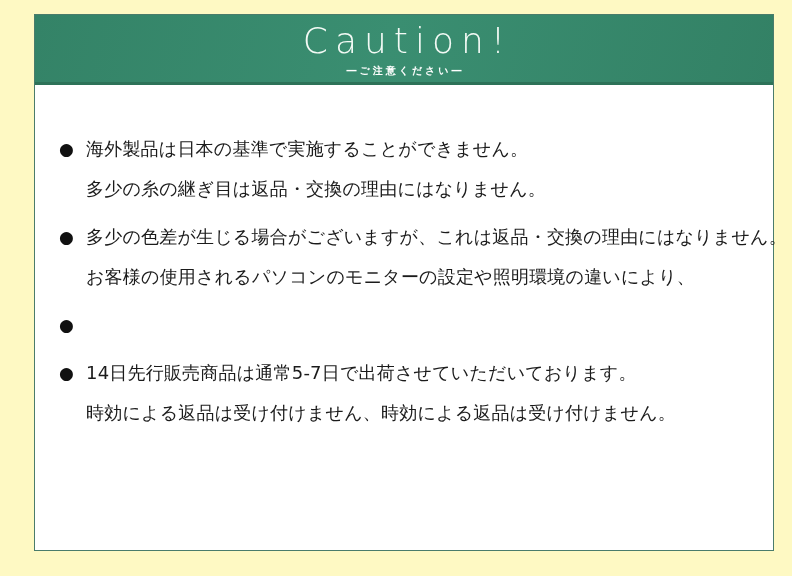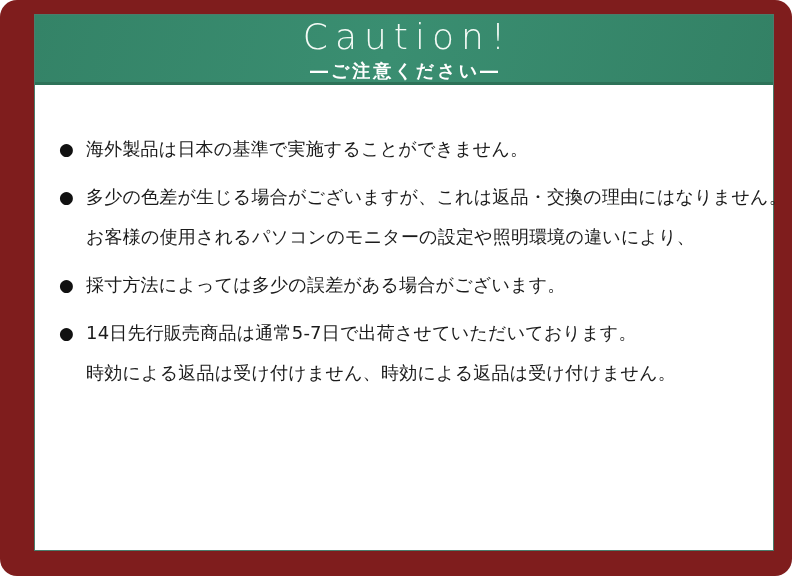--- a/index.html
+++ b/index.html
@@ -8,22 +8,21 @@
     background: #ffffff;
     width: 792px;
     height: 576px;
     overflow: hidden;
     font-family: "DejaVu Sans", "Liberation Sans", sans-serif;
   }
   .stage {
     position: relative;
     width: 792px;
     height: 576px;
-    background: #7f1d1d;
-    border-radius: 17px;
+    background: #fef9c3;
   }
   .notice-box {
     position: absolute;
     left: 34px;
     top: 14px;
     width: 740px;
     height: 537px;
     border: 1px solid #4a7c6b;
     background: #ffffff;
     box-sizing: border-box;
@@ -43,21 +42,21 @@
   .banner-title {
     color: #f3faf5;
     font-size: 36px;
     font-weight: 200;
     letter-spacing: 7px;
     line-height: 1;
     text-indent: 7px; 
   }
   .banner-subtitle {
     color: #ffffff;
-    font-size: 18px;
+    font-size: 10px;
     font-weight: bold;
     letter-spacing: 3px;
     line-height: 1;
     margin-top: 7px;
     text-indent: 3px;
   }
   .content {
     padding: 44px 10px 0 24px;
     color: #1b1b1b;
   }
@@ -93,35 +92,35 @@
       <div class="banner-title">Caution!</div>
       <div class="banner-subtitle">―ご注意ください―</div>
     </div>
 
     <div class="content">
 
       <div class="notice-item">
         <span class="bullet">●</span>
         <div class="lines">
           <div class="line">海外製品は日本の基準で実施することができません。</div>
+          <div class="line">多少の糸の継ぎ目は返品・交換の理由にはなりません。</div>
         </div>
       </div>
 
       <div class="notice-item">
         <span class="bullet">●</span>
         <div class="lines">
           <div class="line">多少の色差が生じる場合がございますが、これは返品・交換の理由にはなりません。</div>
           <div class="line">お客様の使用されるパソコンのモニターの設定や照明環境の違いにより、</div>
         </div>
       </div>
 
       <div class="notice-item">
         <span class="bullet">●</span>
         <div class="lines">
-          <div class="line">採寸方法によっては多少の誤差がある場合がございます。</div>
         </div>
       </div>
 
       <div class="notice-item">
         <span class="bullet">●</span>
         <div class="lines">
           <div class="line">14日先行販売商品は通常5-7日で出荷させていただいております。</div>
           <div class="line">時効による返品は受け付けません、時効による返品は受け付けません。</div>
         </div>
       </div>

